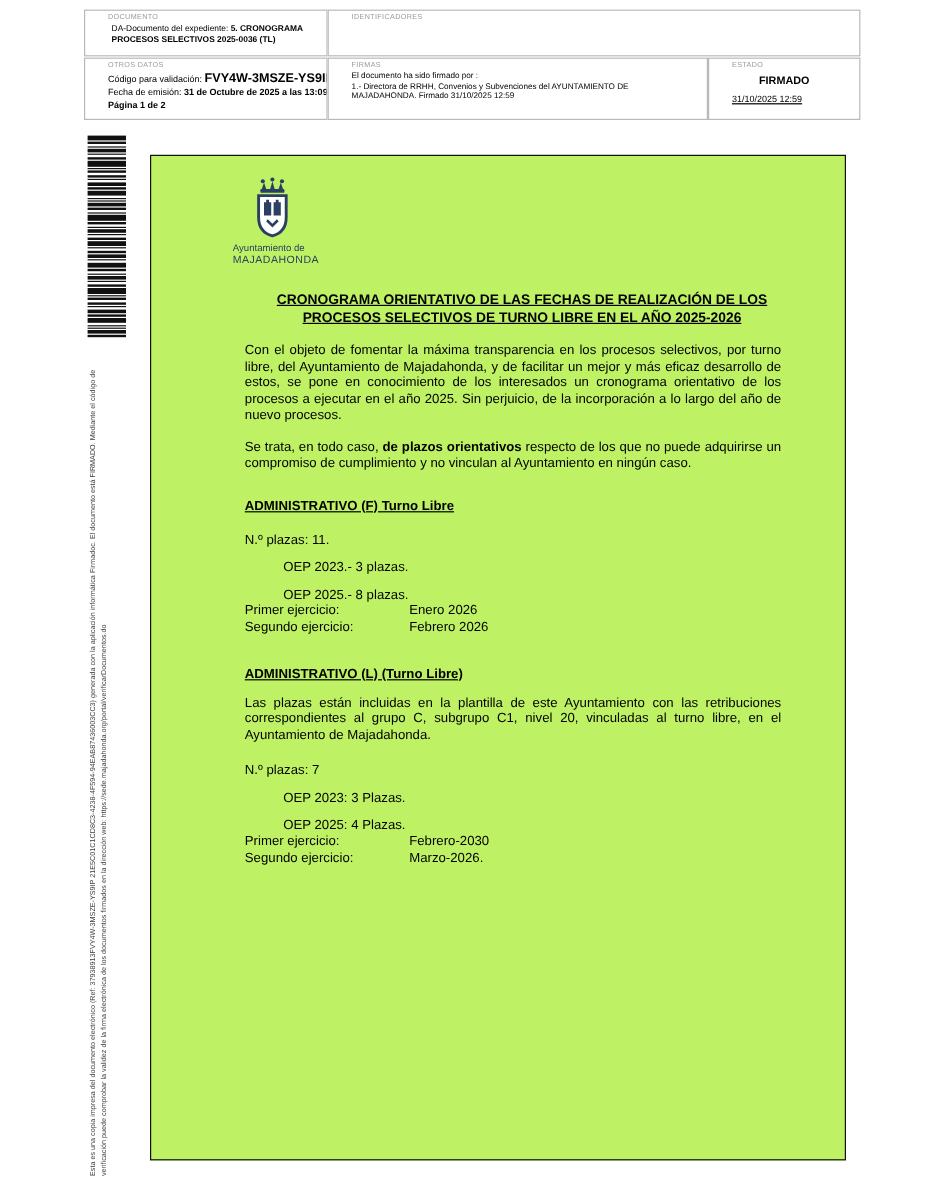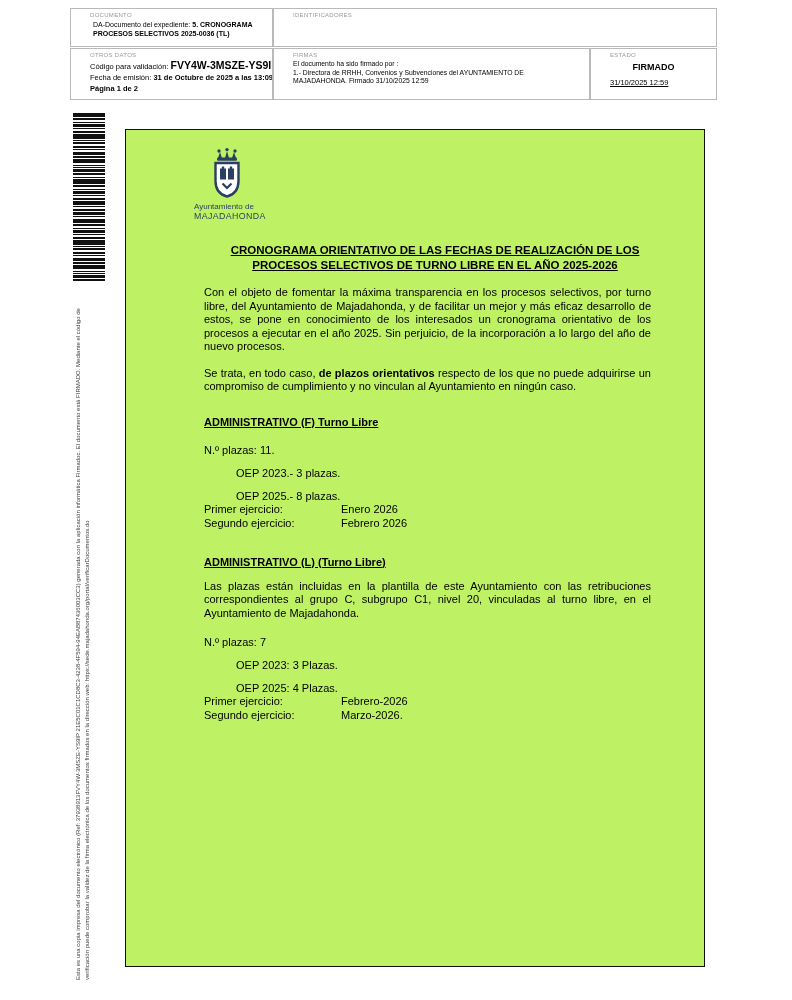--- a/index.html
+++ b/index.html
@@ -233,19 +233,19 @@
       </div>
     </div>
 
     <div>
       <div class="sec-heading" style="margin-top:26px;">ADMINISTRATIVO (L) (Turno Libre)</div>
       <div class="sec-body">Las plazas están incluidas en la plantilla de este Ayuntamiento con las retribuciones correspondientes al grupo C, subgrupo C1, nivel 20, vinculadas al turno libre, en el Ayuntamiento de Majadahonda.</div>
       <div class="plazas">N.º plazas: 7</div>
       <div class="oep">OEP 2023: 3 Plazas.</div>
       <div class="oep">OEP 2025: 4 Plazas.</div>
       <div class="ej-table">
-        <div class="ej-row"><span class="ej-label">Primer ejercicio:</span><span>Febrero-2026</span></div>
+        <div class="ej-row"><span class="ej-label">Primer ejercicio:</span><span>Febrero-2030</span></div>
         <div class="ej-row"><span class="ej-label">Segundo ejercicio:</span><span>Marzo-2026.</span></div>
       </div>
     </div>
 
   </div>
 </div>
 
 </body></html>

